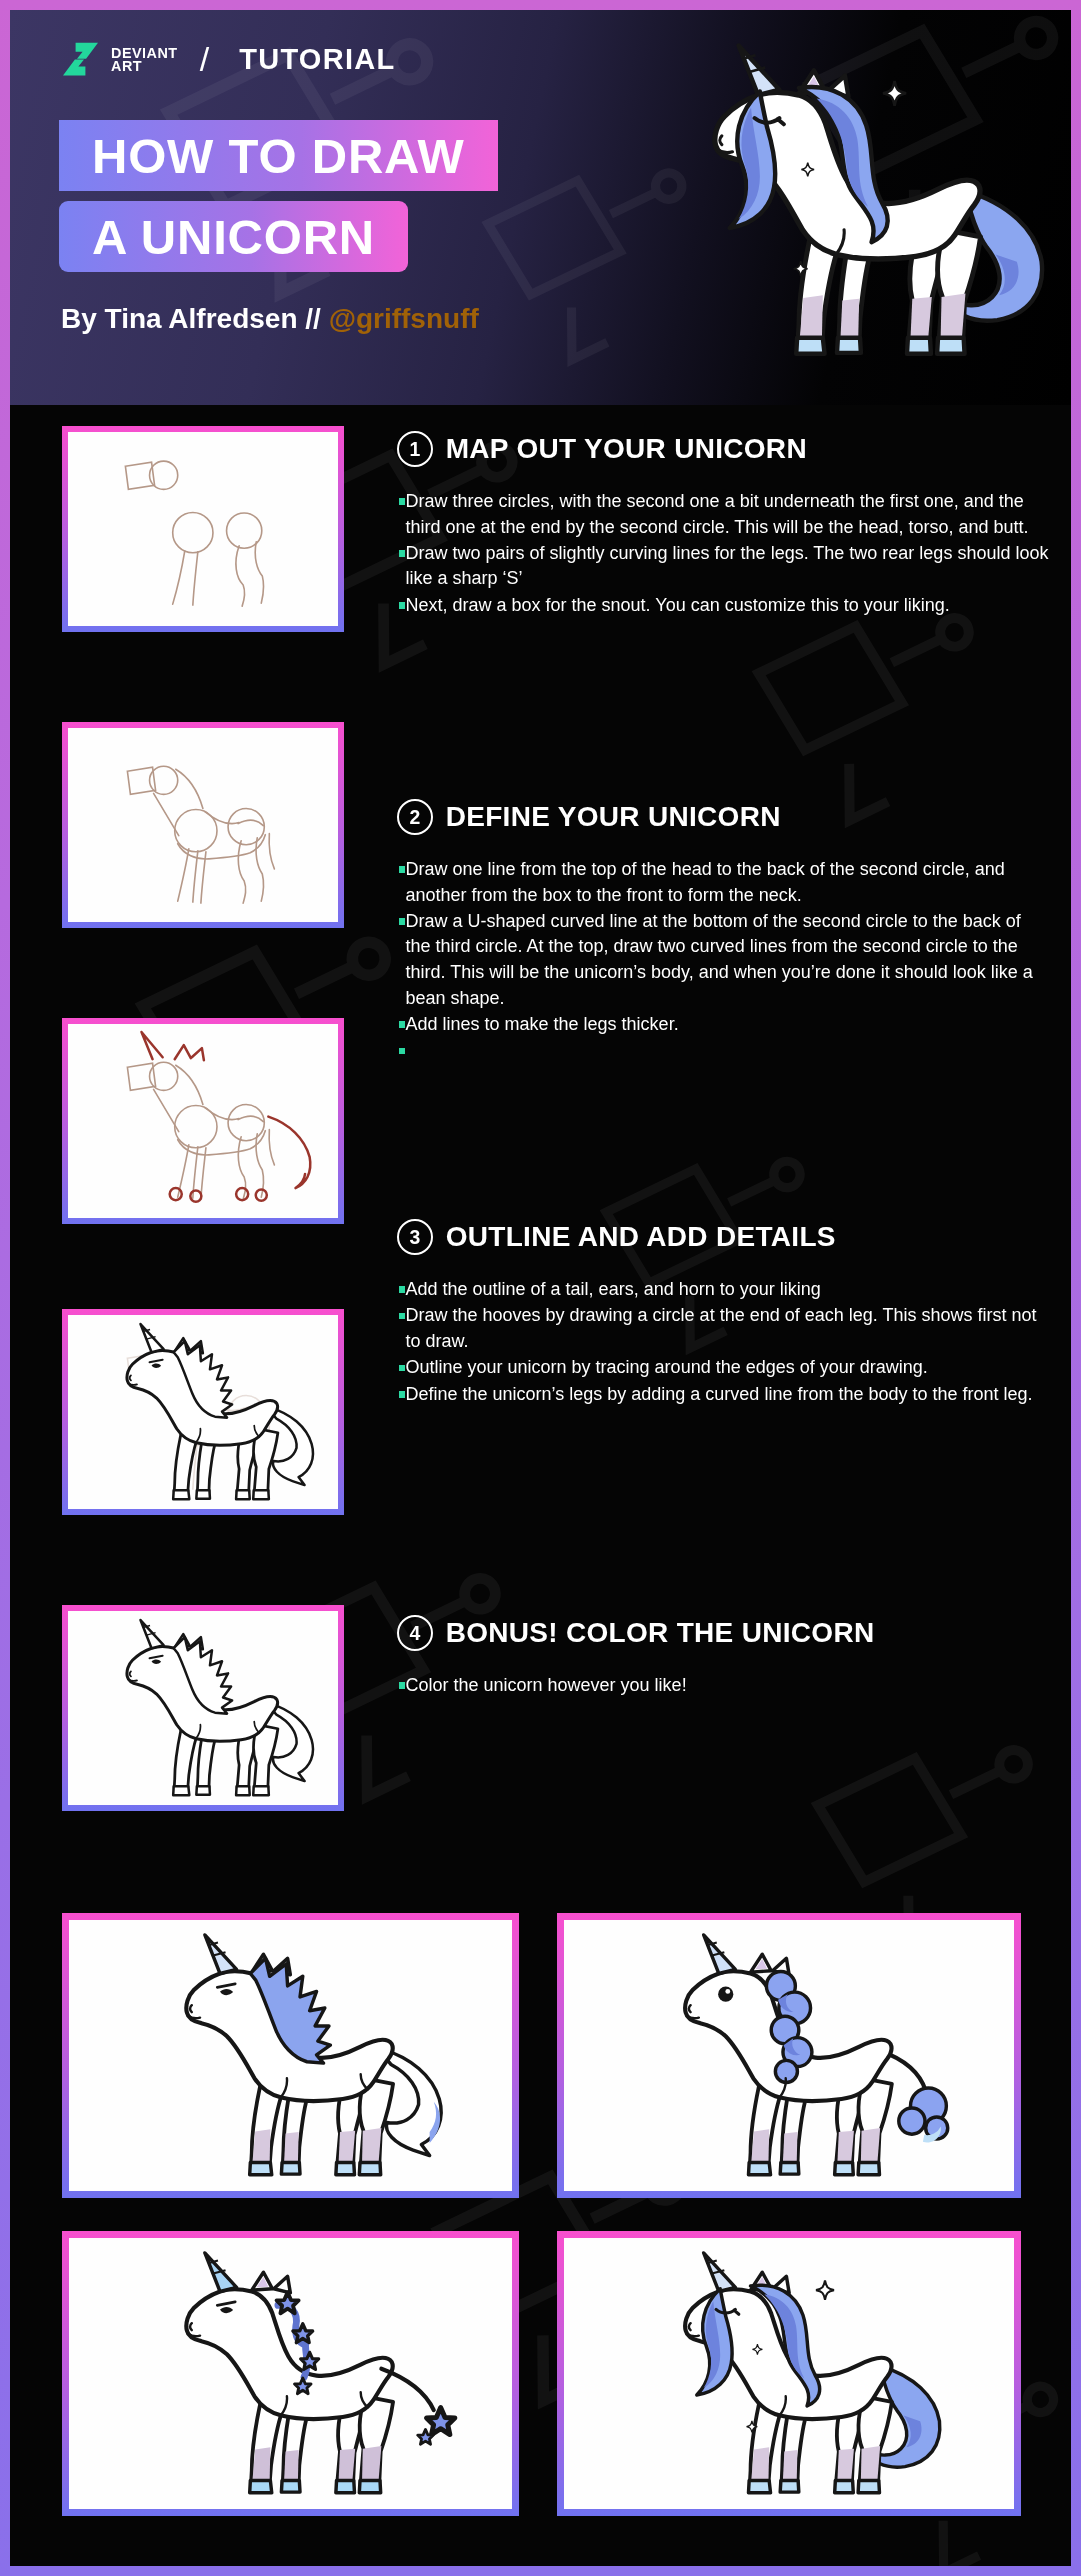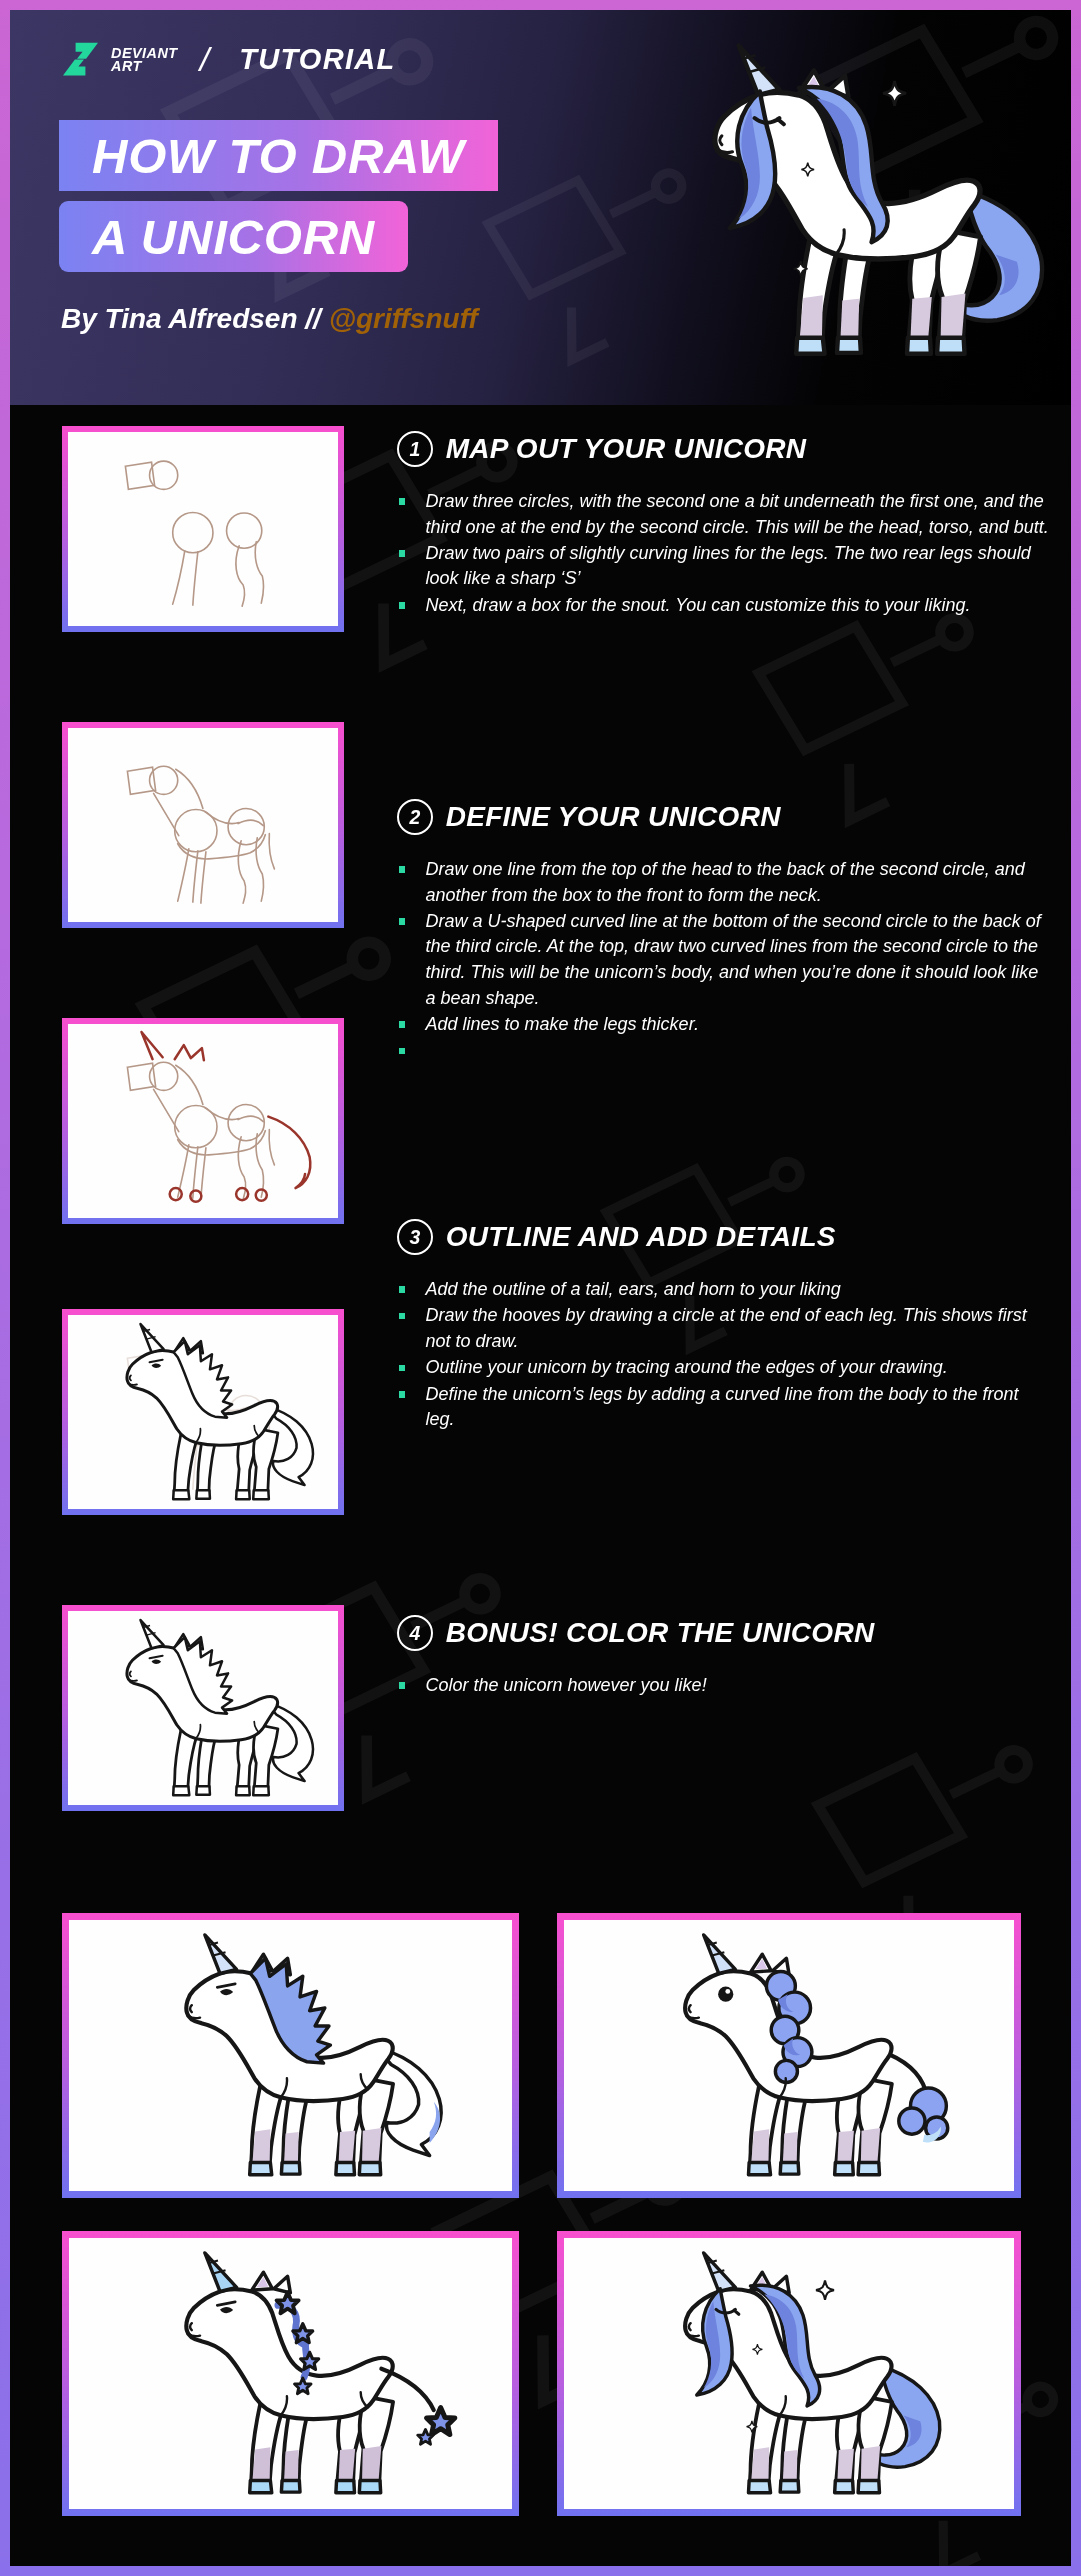--- a/index.html
+++ b/index.html
@@ -1,19 +1,19 @@
 <!DOCTYPE html>
 <html style="font-size:13.5px"><head>
 <meta charset="utf-8">
 <style>
   html,body{margin:0;padding:0;background:#000;}
   .poster{position:relative;width:1081px;height:2576px;overflow:hidden;
     font-family:"Liberation Sans",sans-serif;
     background:linear-gradient(180deg,#cb66d4 0%,#b66ade 35%,#9a6fe6 70%,#8a70ea 100%);}
-  .inner{position:absolute;left:10px;top:10px;right:10px;bottom:10px;background:#050505;overflow:hidden;font-style:italic;}
+  .inner{position:absolute;left:10px;top:10px;right:10px;bottom:10px;background:#050505;overflow:hidden;}
   .hdr-bg{position:absolute;left:0;top:0;width:100%;height:395px;
     background:linear-gradient(102deg,#3c3664 0%,#332e57 28%,#262243 48%,#121020 64%,#030304 78%,#000 100%);}
   .pattern{position:absolute;left:0;top:0;width:100%;height:100%;opacity:.05;pointer-events:none;}
   
   .brand-row{position:absolute;left:51px;top:30px;display:flex;align-items:center;color:#fff;}
   .da-logo{width:39px;height:35px;}
   .brand-txt{margin-left:11px;font-weight:800;font-size:14.4px;line-height:12.7px;letter-spacing:0.5px;}
   .slash{margin-left:22px;font-size:34px;font-weight:400;color:#fff;}
   .tut{margin-left:30px;font-size:29px;font-weight:800;letter-spacing:1.3px;}
   
@@ -42,21 +42,21 @@
   .g4{left:547px;top:2221px;width:464px;height:285px;}
   .g .canvas svg{width:80%;height:94%;}
   
   .step{position:absolute;left:387px;width:652px;color:#fff;}
   .s1{top:421px;}.s2{top:789px;}.s3{top:1209px;}.s4{top:1605px;}
   .step-head{display:flex;align-items:center;gap:12.7px;margin-bottom:22px;}
   .num{flex:0 0 auto;width:32px;height:32px;border:2.5px solid #fff;border-radius:50%;
     display:flex;align-items:center;justify-content:center;font-size:19.4px;font-weight:700;}
   .step-title{font-size:28px;font-weight:800;letter-spacing:0.3px;}
   ul.bullets{list-style:none;margin:0;padding:0;font-size:18px;line-height:1.42;}
-  ul.bullets li{display:flex;gap:20px;margin:0 0 0.8px 1.7px;}
+  ul.bullets li{display:flex;gap:0;margin:0 0 0.8px 1.7px;}
   .sq{flex:0 0 auto;width:6.8px;height:6.8px;background:#2bd9a2;margin-top:9.3px;}
   
   svg.uni{--body:#fff;--ink:#161616;--mane:#fff;--maneDark:transparent;--tail:#fff;
     --hoof:#fff;--shade:transparent;--horn:#fff;--ear:transparent;}
   svg.colA{--mane:#8ba4ee;--maneDark:#6d82dd;--tail:#fff;--hoof:#bedff7;--shade:#d7c9de;--horn:#d3e2f8;--ear:#d9c6e8;}
   svg.colB{--mane:#8ba3f0;--maneDark:#6d83dd;--hoof:#bedff7;--shade:#d7c9de;--horn:#cfe0f8;--ear:#d9c6e8;}
   svg.colC{--mane:#7e93e8;--maneDark:#5f74cf;--hoof:#a9d9f7;--shade:#cfc0d8;--horn:#a8d4f5;--ear:#d9c6e8;}
   svg.colD{--mane:#8ba6f0;--maneDark:#6d83dd;--hoof:#bedff7;--shade:#d7c9de;--horn:#d3e2f8;--ear:#d9c6e8;}
   svg.sketch{--sk:#b59888;}
   .ghost{opacity:.3;}

